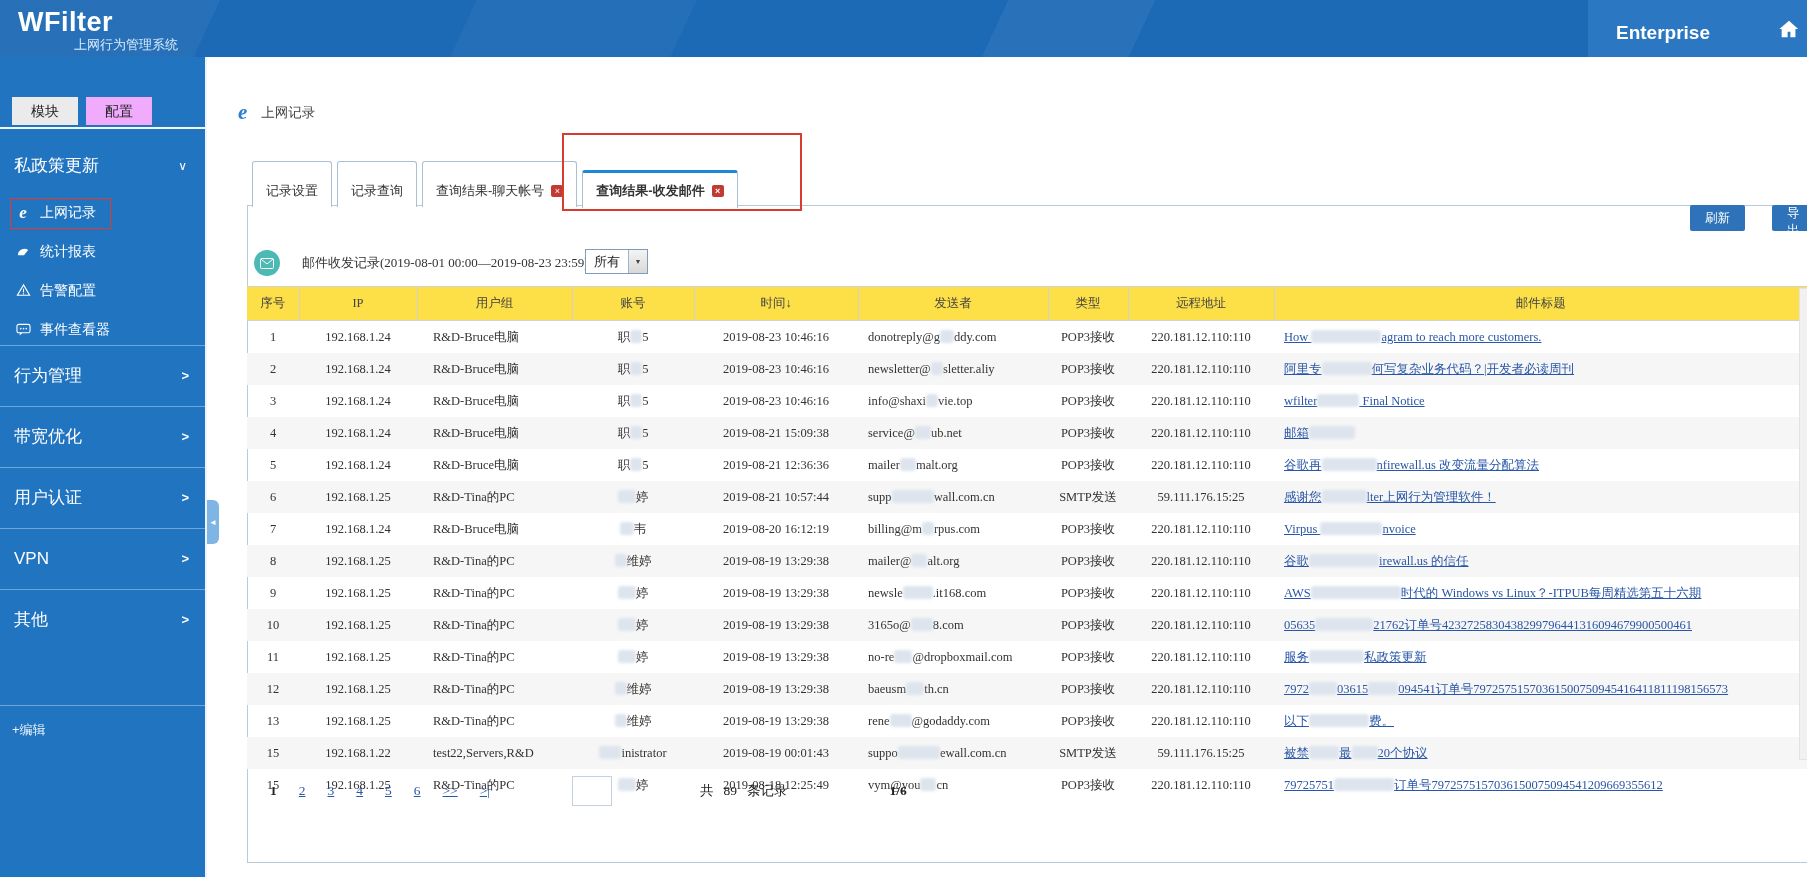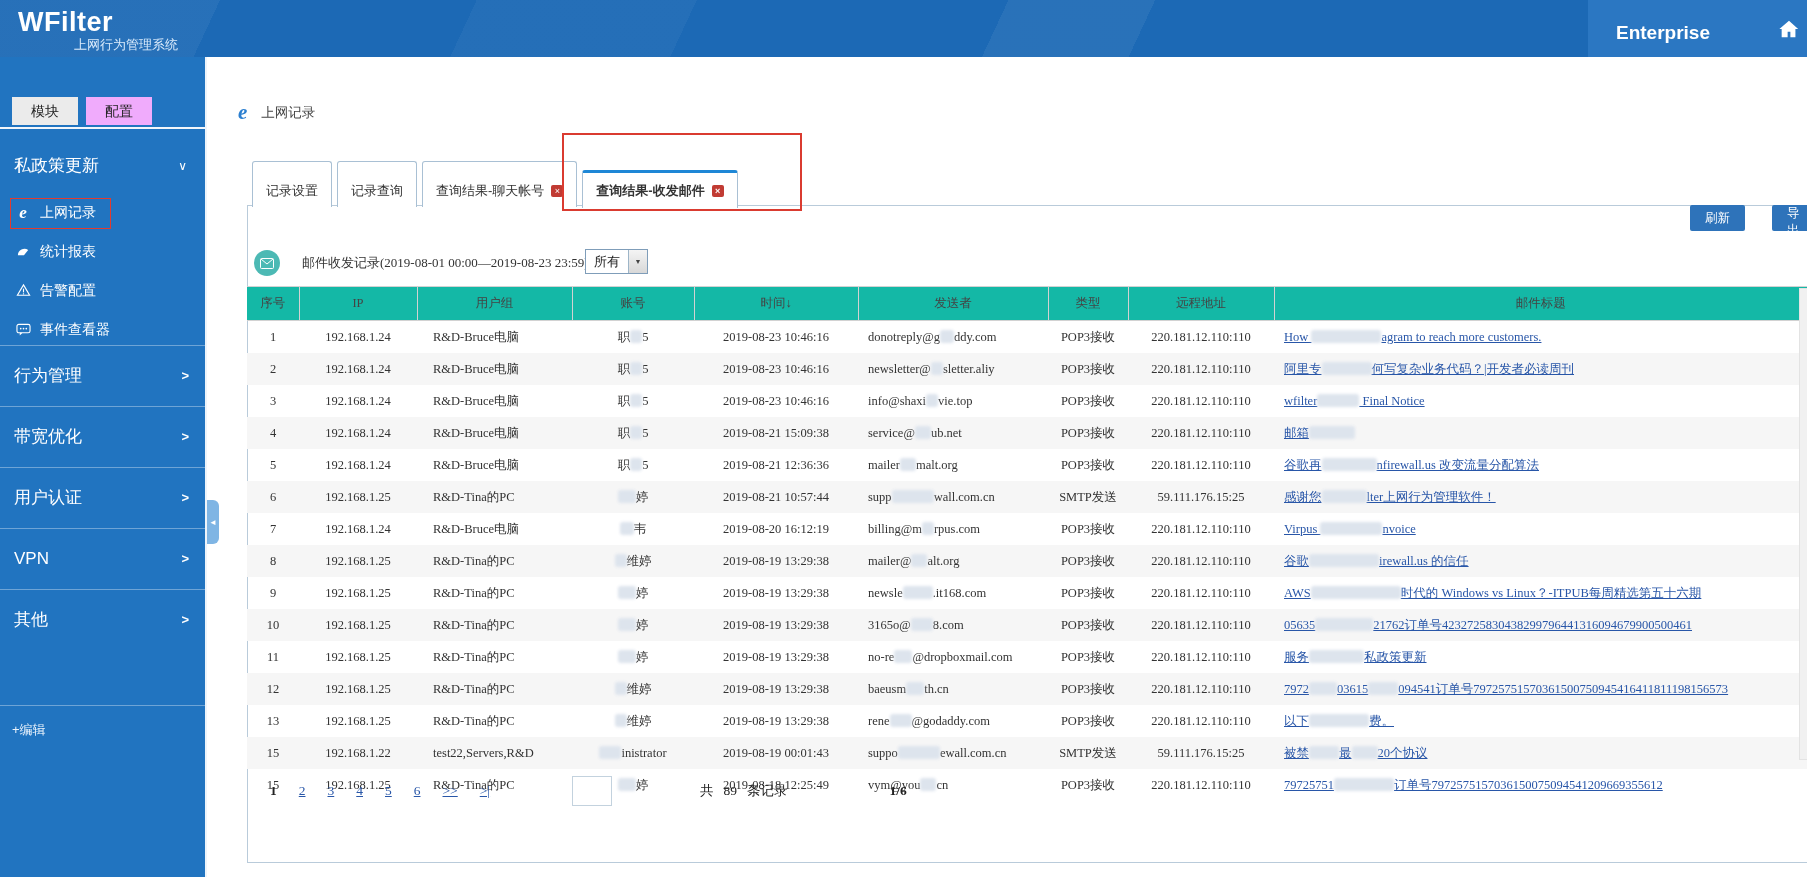--- a/index.html
+++ b/index.html
@@ -65,21 +65,21 @@
   #tb-label{margin-left:22px;font-family:"Liberation Serif",serif;font-size:13px;color:#333;}
   #filter-sel{position:absolute;left:585px;top:249px;height:23px;border:1px solid #7f9db9;background:#fff;
     display:flex;align-items:center;cursor:pointer;}
   #filter-sel .txt{font-family:"Liberation Serif",serif;font-size:13px;color:#222;padding:0 8px;}
   #filter-sel .db{width:18px;height:100%;background:linear-gradient(#f4f4f4,#d8d8d8);border-left:1px solid #9db5c8;
     display:flex;align-items:center;justify-content:center;font-size:7px;color:#444;}
 
   
   #tablewrap{position:absolute;left:247px;top:286px;width:1560px;}
   table{border-collapse:collapse;table-layout:fixed;width:1560px;font-family:"Liberation Serif",serif;font-size:12.5px;color:#333;}
-  thead td{background:#14b8a6;border:1px solid #d2d2d2;border-left:none;height:31px;text-align:center;color:#444;}
+  thead td{background:#fde047;border:1px solid #d2d2d2;border-left:none;height:31px;text-align:center;color:#444;}
   thead td:last-child{border-right:none;}
   tbody td{height:30px;text-align:center;overflow:hidden;white-space:nowrap;}
   tbody tr:nth-child(even){background:#f6f6f6;}
   td.al{text-align:left;padding-left:10px;}
   td.gl{text-align:left;padding-left:16px;}
   a.lnk{color:#2856a8;text-decoration:underline;cursor:pointer;}
   .rd{display:inline-block;height:13px;border-radius:3px;background:#dde4ed;filter:blur(1.5px);vertical-align:-2px;}
   #tbl-scroll{position:absolute;left:1799px;top:288px;width:8px;height:470px;background:#f1f1f1;border:1px solid #e3e3e3;cursor:pointer;}
 
   

